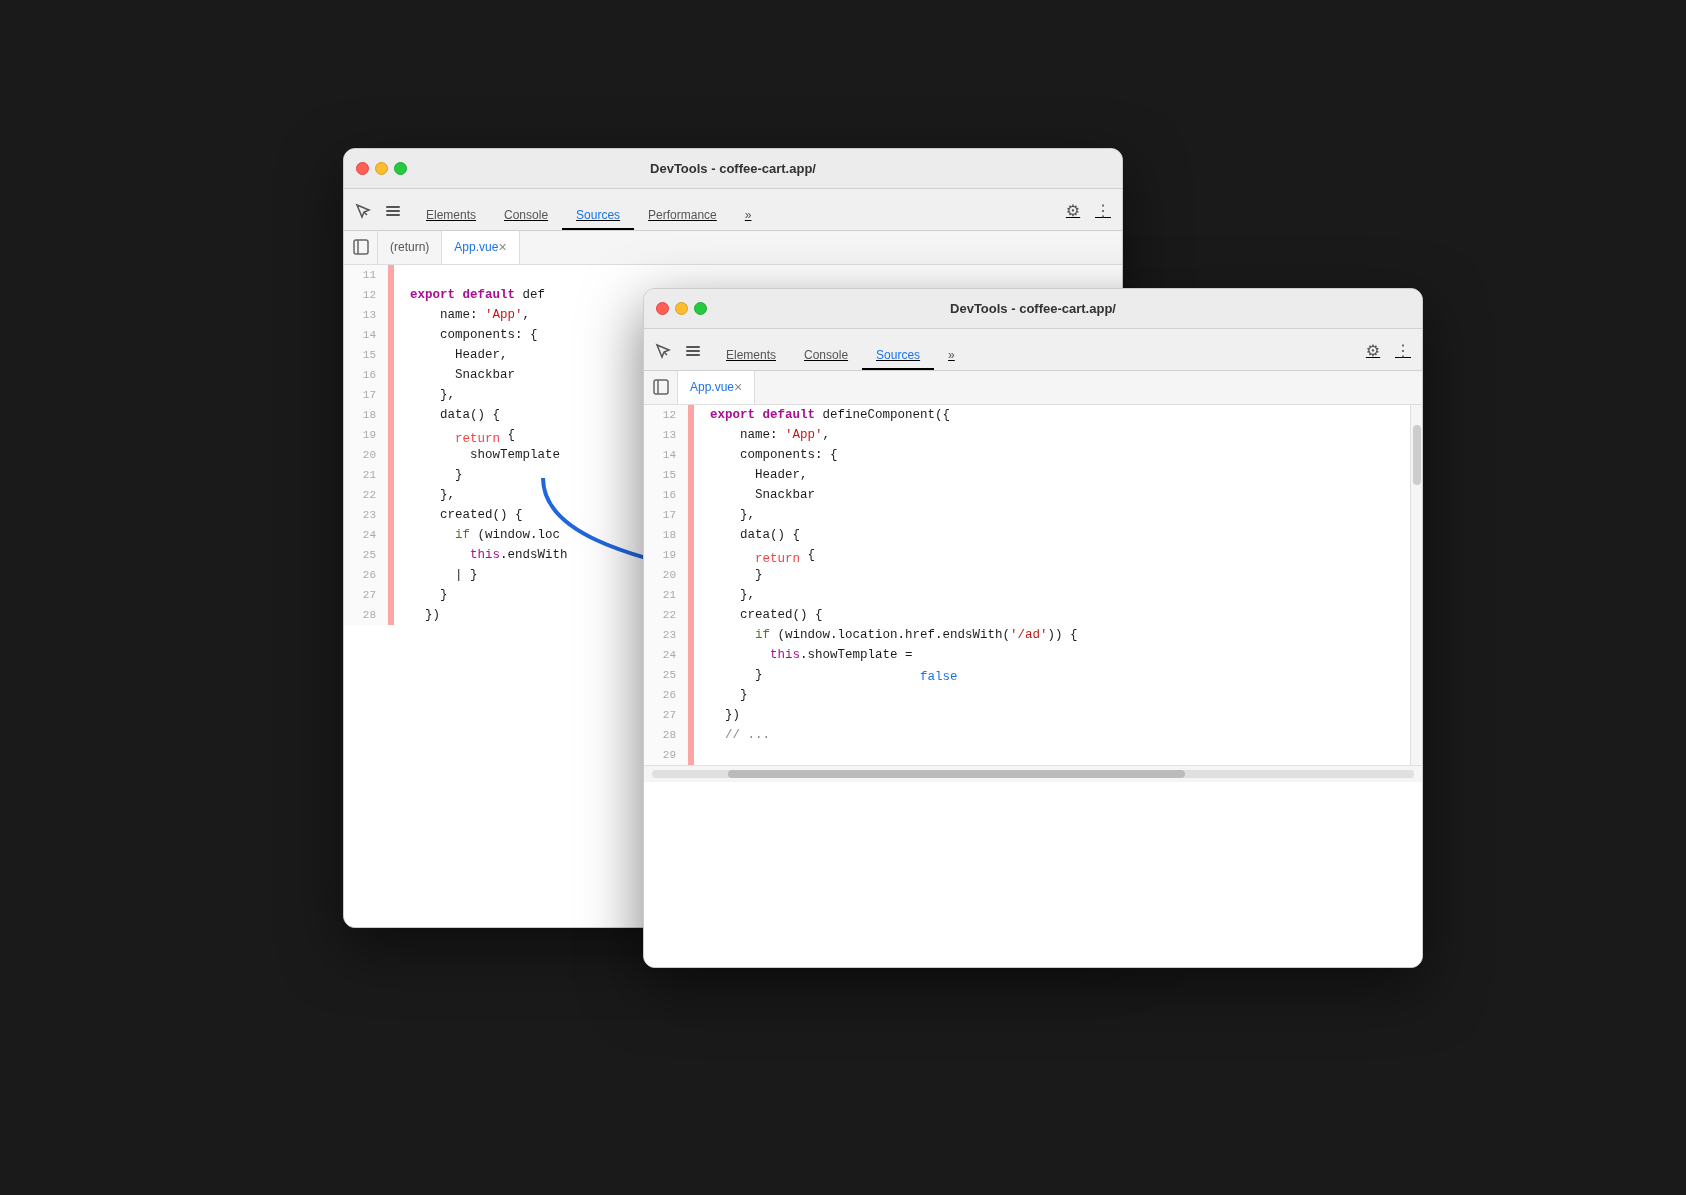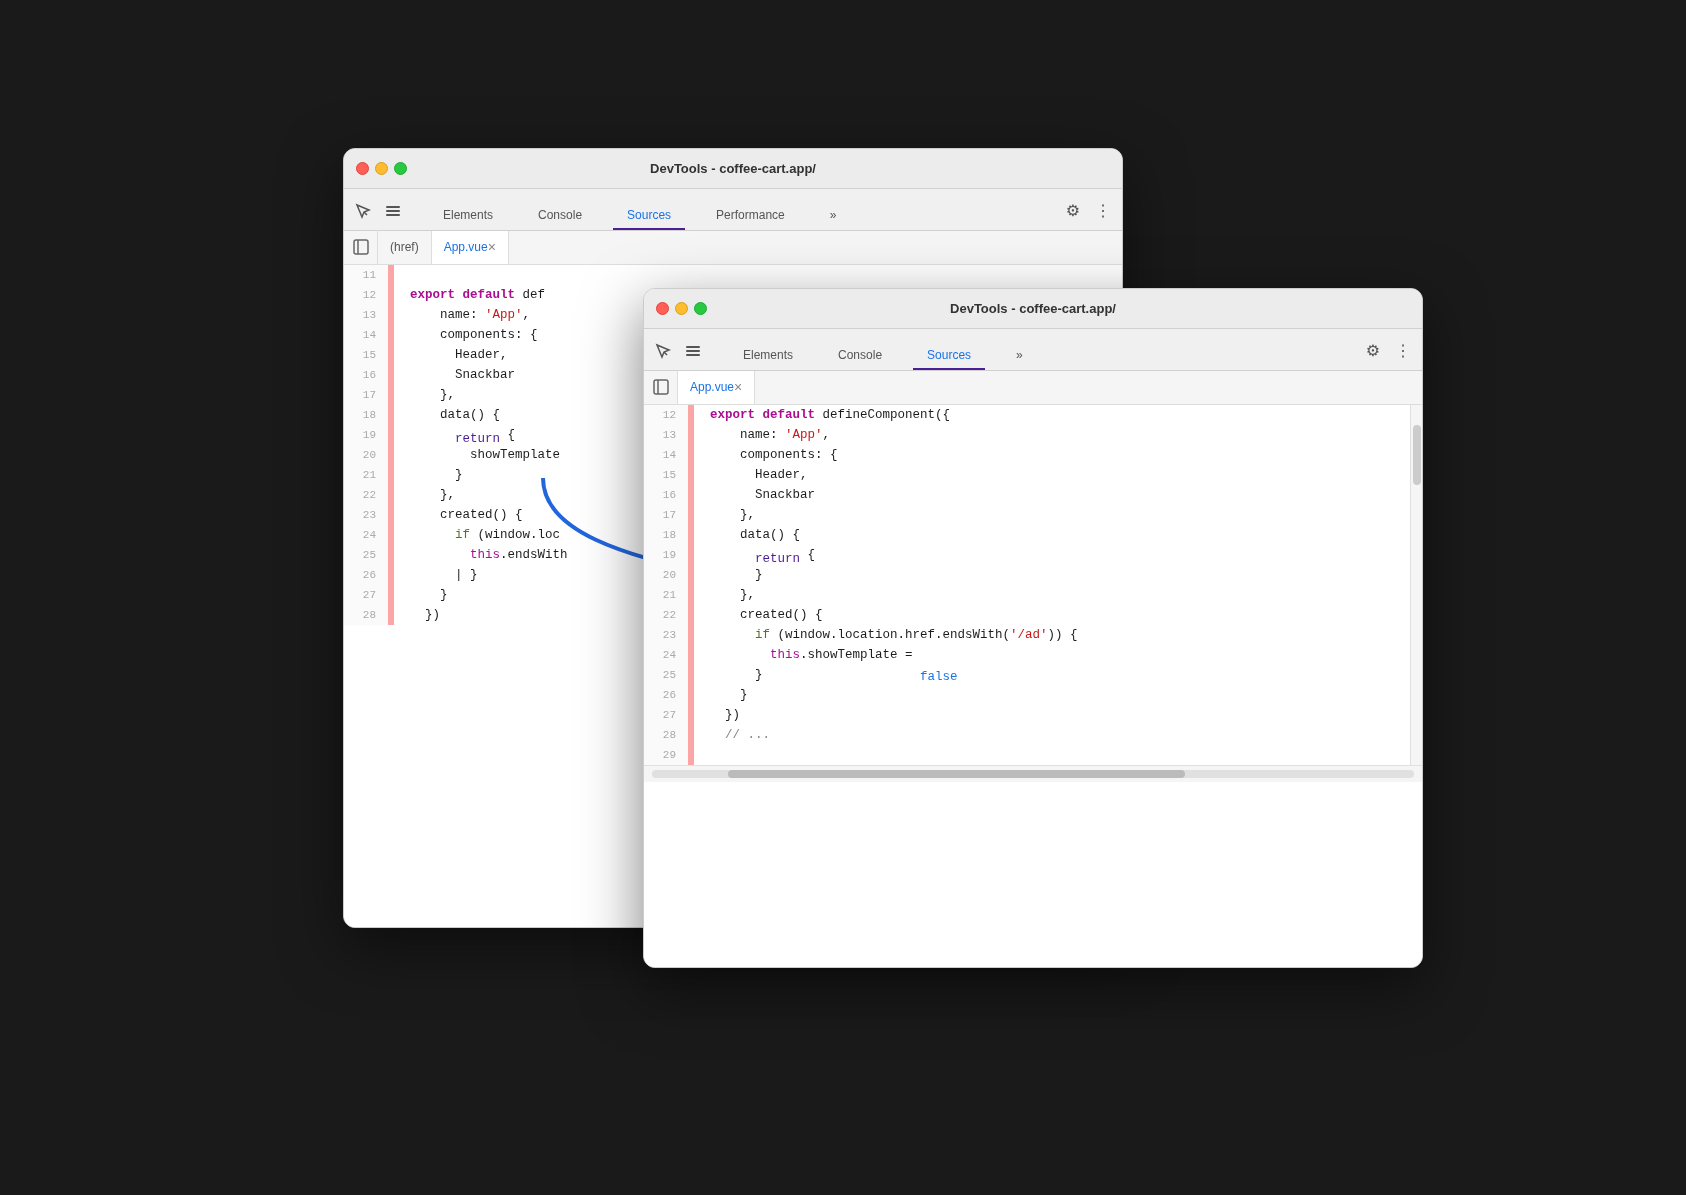--- a/index.html
+++ b/index.html
@@ -80,21 +80,22 @@
     .tl-green { background: #28c840; border: 1px solid #1eab34; }
 
     
     .tab-bar {
       background: #f0f0f0;
       height: 42px;
       display: flex;
       align-items: flex-end;
       padding: 0 8px;
       border-bottom: 1px solid #d0d0d0;
-      gap: 17px;
+      gap: 0;
+      text-decoration: underline;
     }
 
     .tab-bar-left {
       display: flex;
       align-items: center;
       gap: 8px;
       margin-right: 8px;
       padding-bottom: 8px;
     }
 
@@ -114,21 +115,21 @@
       padding: 6px 14px;
       font-size: 12px;
       color: #555;
       cursor: pointer;
       border-bottom: 2px solid transparent;
       white-space: nowrap;
     }
 
     .tab.active {
       color: #1a73e8;
-      border-bottom: 2px solid #4c1d95;
+      border-bottom: 2px solid #000000;
     }
 
     .tab-bar-right {
       display: flex;
       align-items: center;
       gap: 8px;
       margin-left: auto;
       padding-bottom: 8px;
     }
 
@@ -230,21 +231,21 @@
     .code-line {
       height: 20px;
       display: flex;
       align-items: center;
       white-space: pre;
     }
 
     
     .kw-export { color: #aa0d91; font-weight: 600; }
     .kw-default { color: #aa0d91; font-weight: 600; }
-    .kw-return { color: #4c1d95; margin-top: 8px; }
+    .kw-return { color: #ef4444; margin-top: 8px; }
     .kw-if { color: #4d7c0f; }
     .kw-true { color: #1a73e8; }
     .kw-false { color: #1a73e8; margin-top: 44px; }
     .kw-this { color: #aa0d91; }
     .str { color: #c41a16; }
     .plain { color: #1d1d1d; }
 
     .scrollbar-track {
       height: 8px;
       background: #e0e0e0;
@@ -331,21 +332,21 @@
       </div>
     </div>
 
     <div class="file-tab-bar">
       <div class="sidebar-toggle">
         <svg width="18" height="18" viewBox="0 0 18 18" fill="none">
           <rect x="2" y="2" width="14" height="14" rx="2" stroke="#666" stroke-width="1.5" fill="none"></rect>
           <line x1="6" y1="2" x2="6" y2="16" stroke="#666" stroke-width="1.5"></line>
         </svg>
       </div>
-      <div class="index-tab">(href)</div>
+      <div class="index-tab">(return)</div>
       <div class="file-tab active">
         <span>App.vue</span>
         <span class="file-tab-close">×</span>
       </div>
     </div>
 
     <div class="devtools-body">
       <div class="code-area">
         <div class="code-content">
           <div class="line-numbers">

